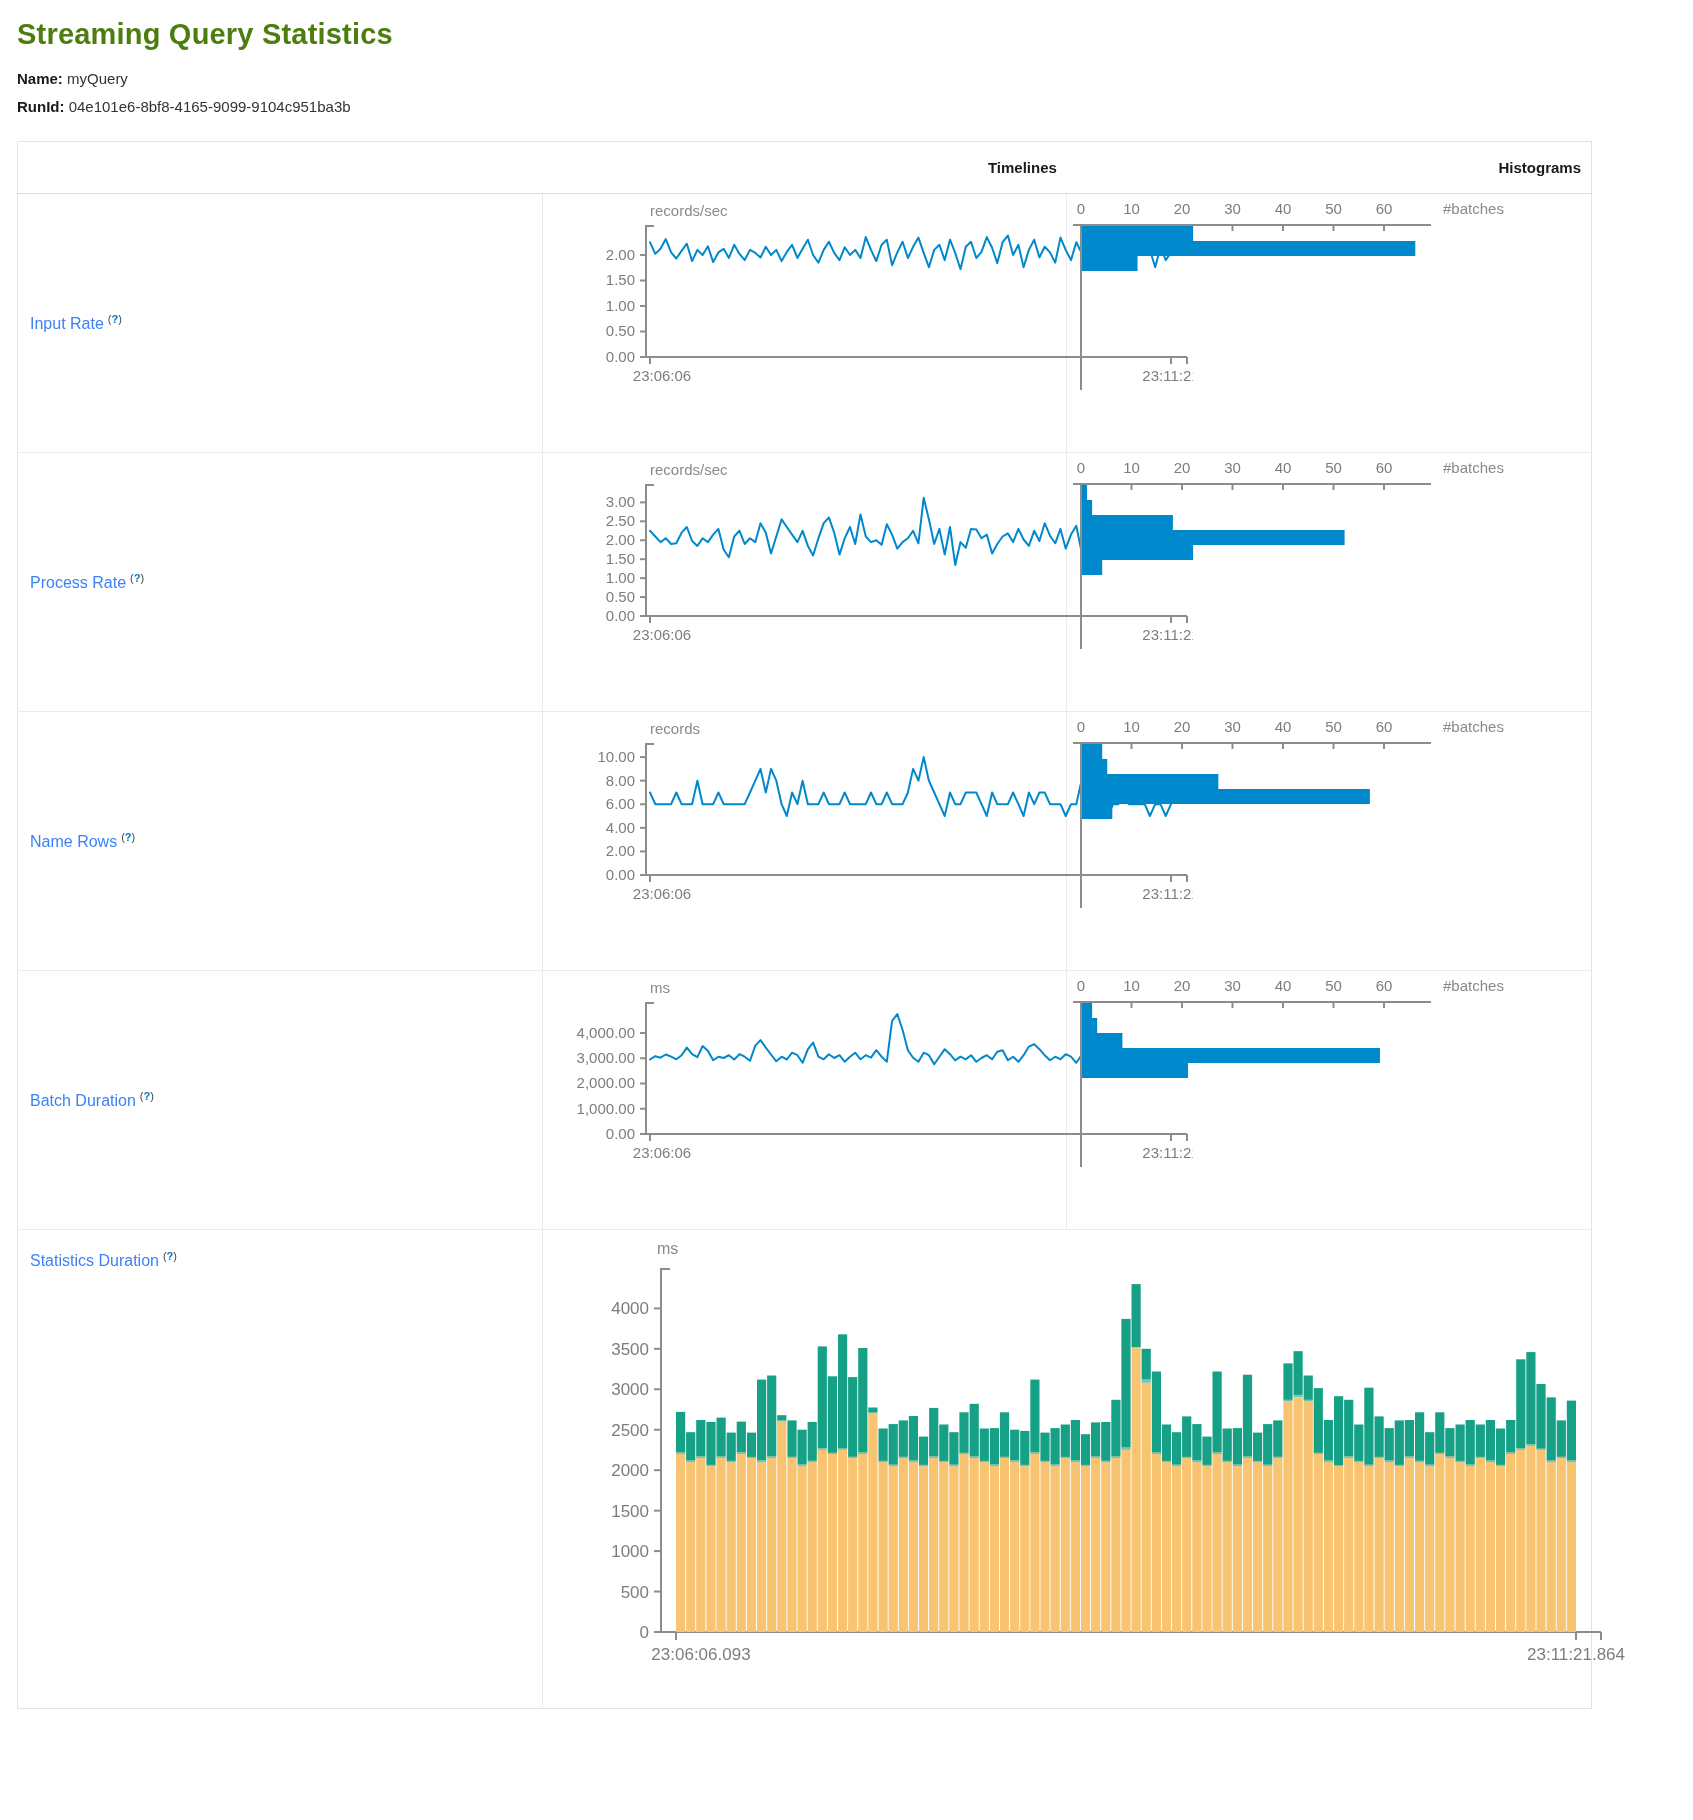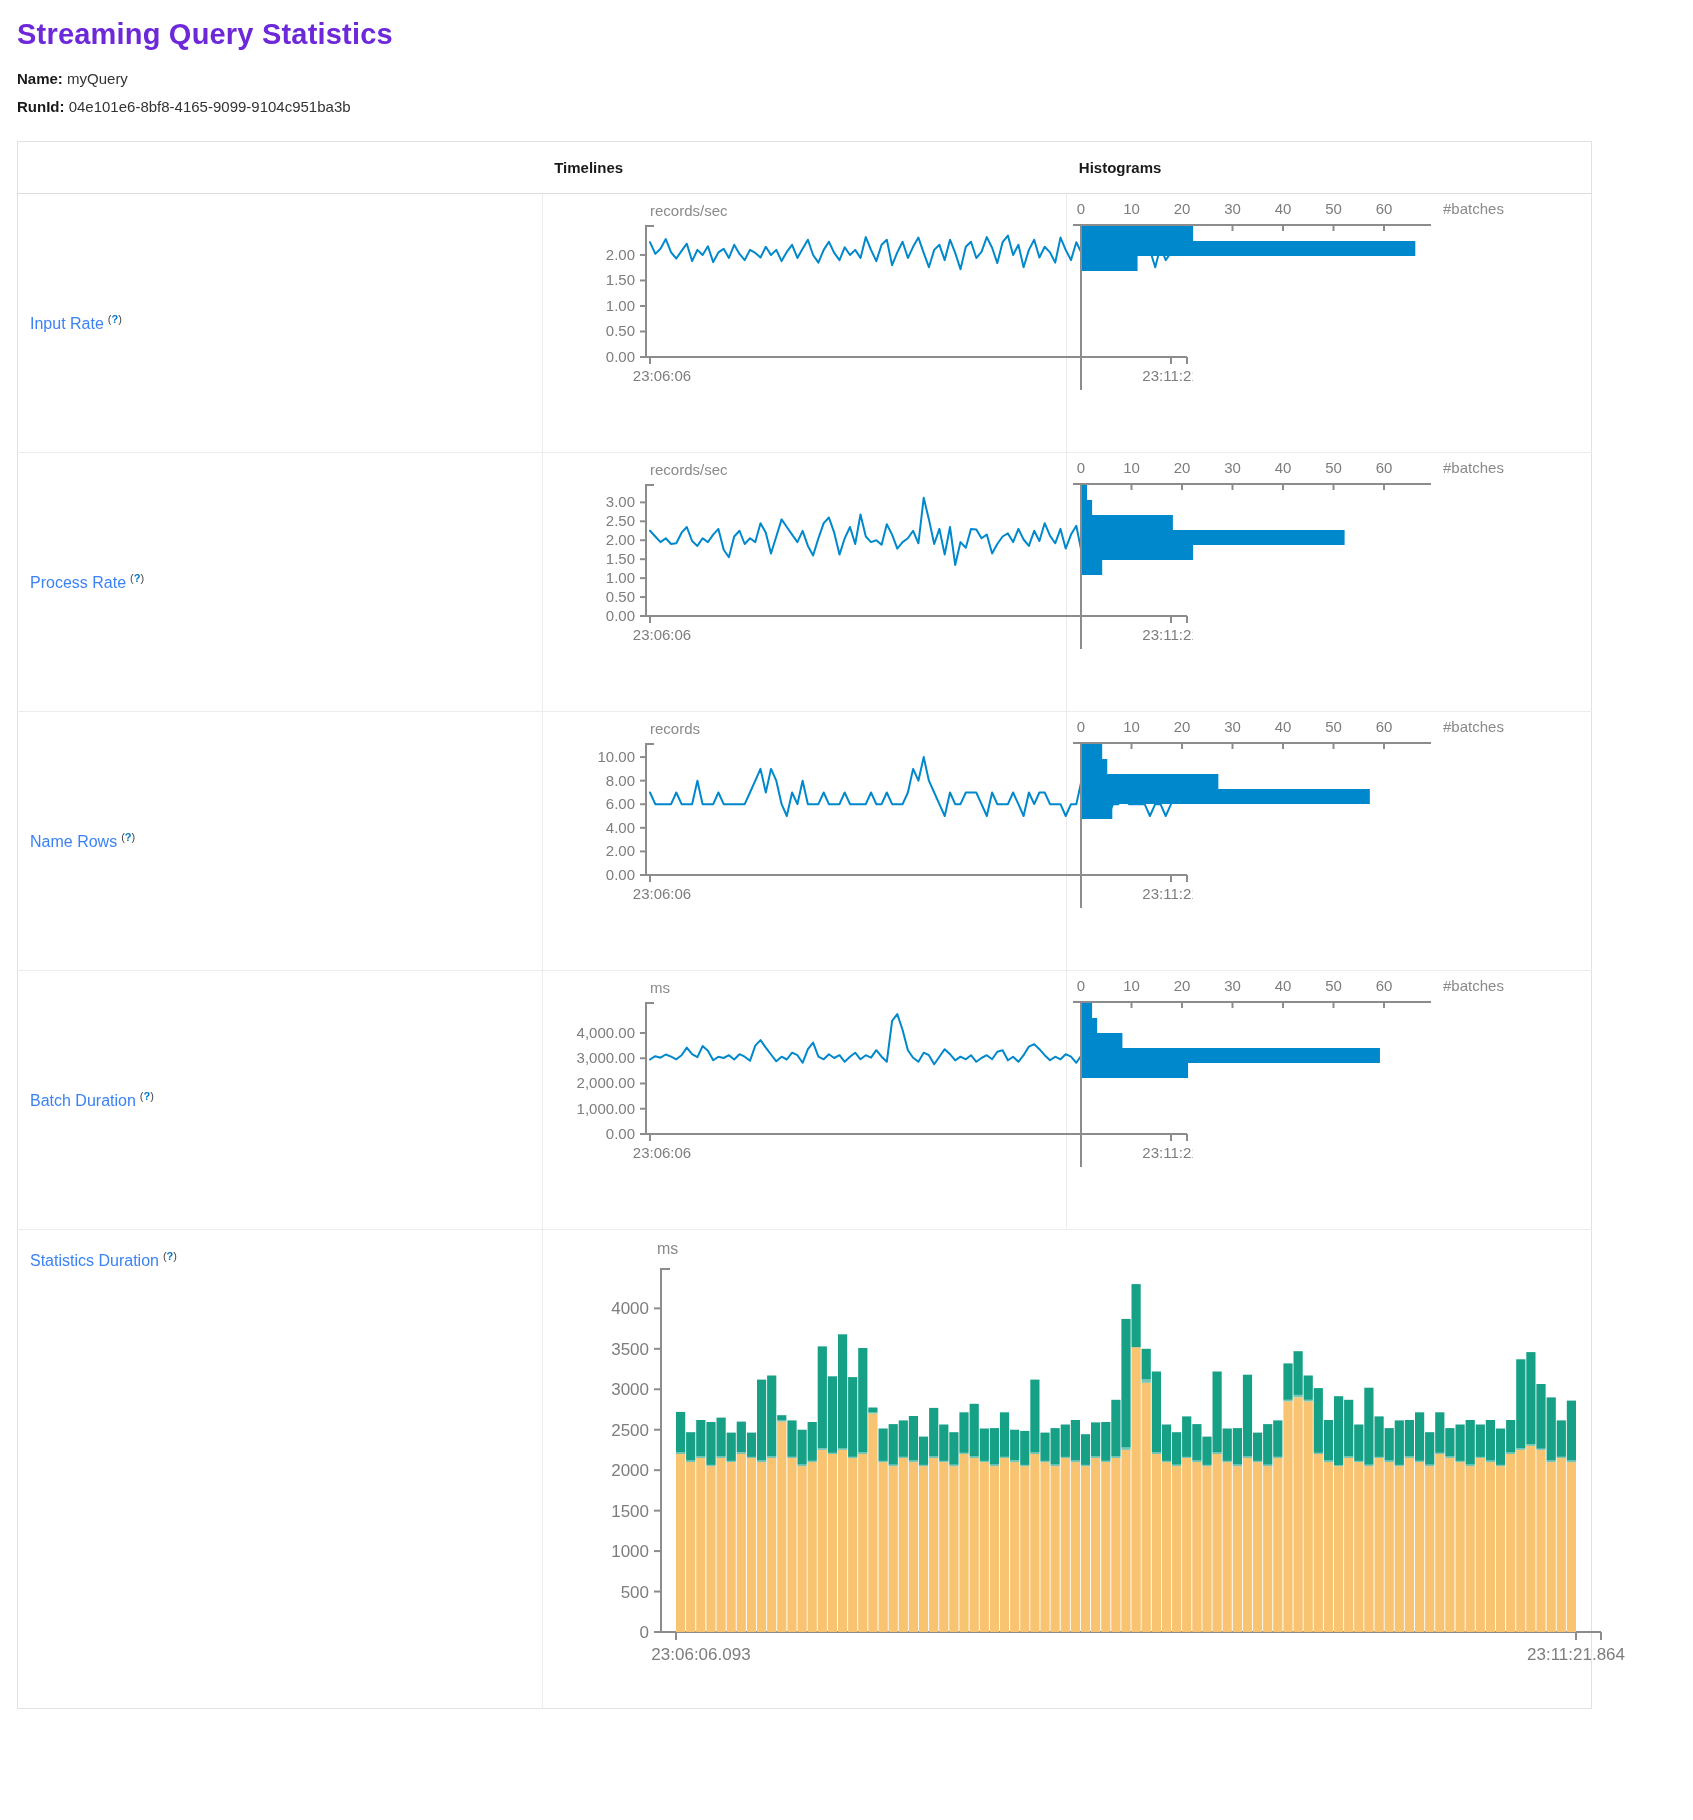--- a/index.html
+++ b/index.html
@@ -1,24 +1,24 @@
 <!DOCTYPE html>
 <html><head>
 <meta charset="utf-8">
 <style>
   html,body{margin:0;padding:0;background:#fff;color:#333;
     font-family:"Liberation Sans","DejaVu Sans",sans-serif;font-size:15px;}
   .page{width:1693px;min-height:1820px;box-sizing:border-box;padding:14px 0 20px 17px;}
-  h1{font-size:29px;margin:4px 0 14px 0;color:#6d28d9;letter-spacing:.2px;}
+  h1{font-size:29px;margin:4px 0 14px 0;color:#4d7c0f;letter-spacing:.2px;}
   .subtitle{margin:0 0 30px 0;color:#333;}
   .subtitle b{color:#1a1a1a;}
   .meta{line-height:1.85;margin-bottom:20px;}
   .meta b{color:#1a1a1a;margin-top:15px;}
   table.stats{border-collapse:collapse;width:1575px;border:1px solid #e2e2e2;table-layout:fixed;}
-  table.stats th{font-size:15px;font-weight:bold;color:#1a1a1a;text-align:left;
+  table.stats th{font-size:15px;font-weight:bold;color:#1a1a1a;text-align:right;
     padding:17px 10px 17px 12px;border-bottom:1px solid #dcdcdc;}
   td.label-cell{width:234px;padding:0 6px 0 12px;vertical-align:middle;}
   tr.op-row td.label-cell{vertical-align:top;padding-top:20px;}
   td.timeline-cell{width:656px;padding:0;vertical-align:middle;border-left:1px solid #ececec;}
   td.hist-cell{width:684px;padding:0;vertical-align:middle;border-left:1px solid #ececec;}
   td.op-cell{padding:0;vertical-align:top;border-left:1px solid #ececec;}
   tr.metric-row td{border-top:1px solid #ececec;}
   .metric-label{font-weight:normal;font-size:16px;color:#3b82f6;}
   sup.help{font-size:11px;color:#444;margin-left:4px;cursor:pointer;}
   sup.help .q{color:#0076c8;font-weight:bold;}

